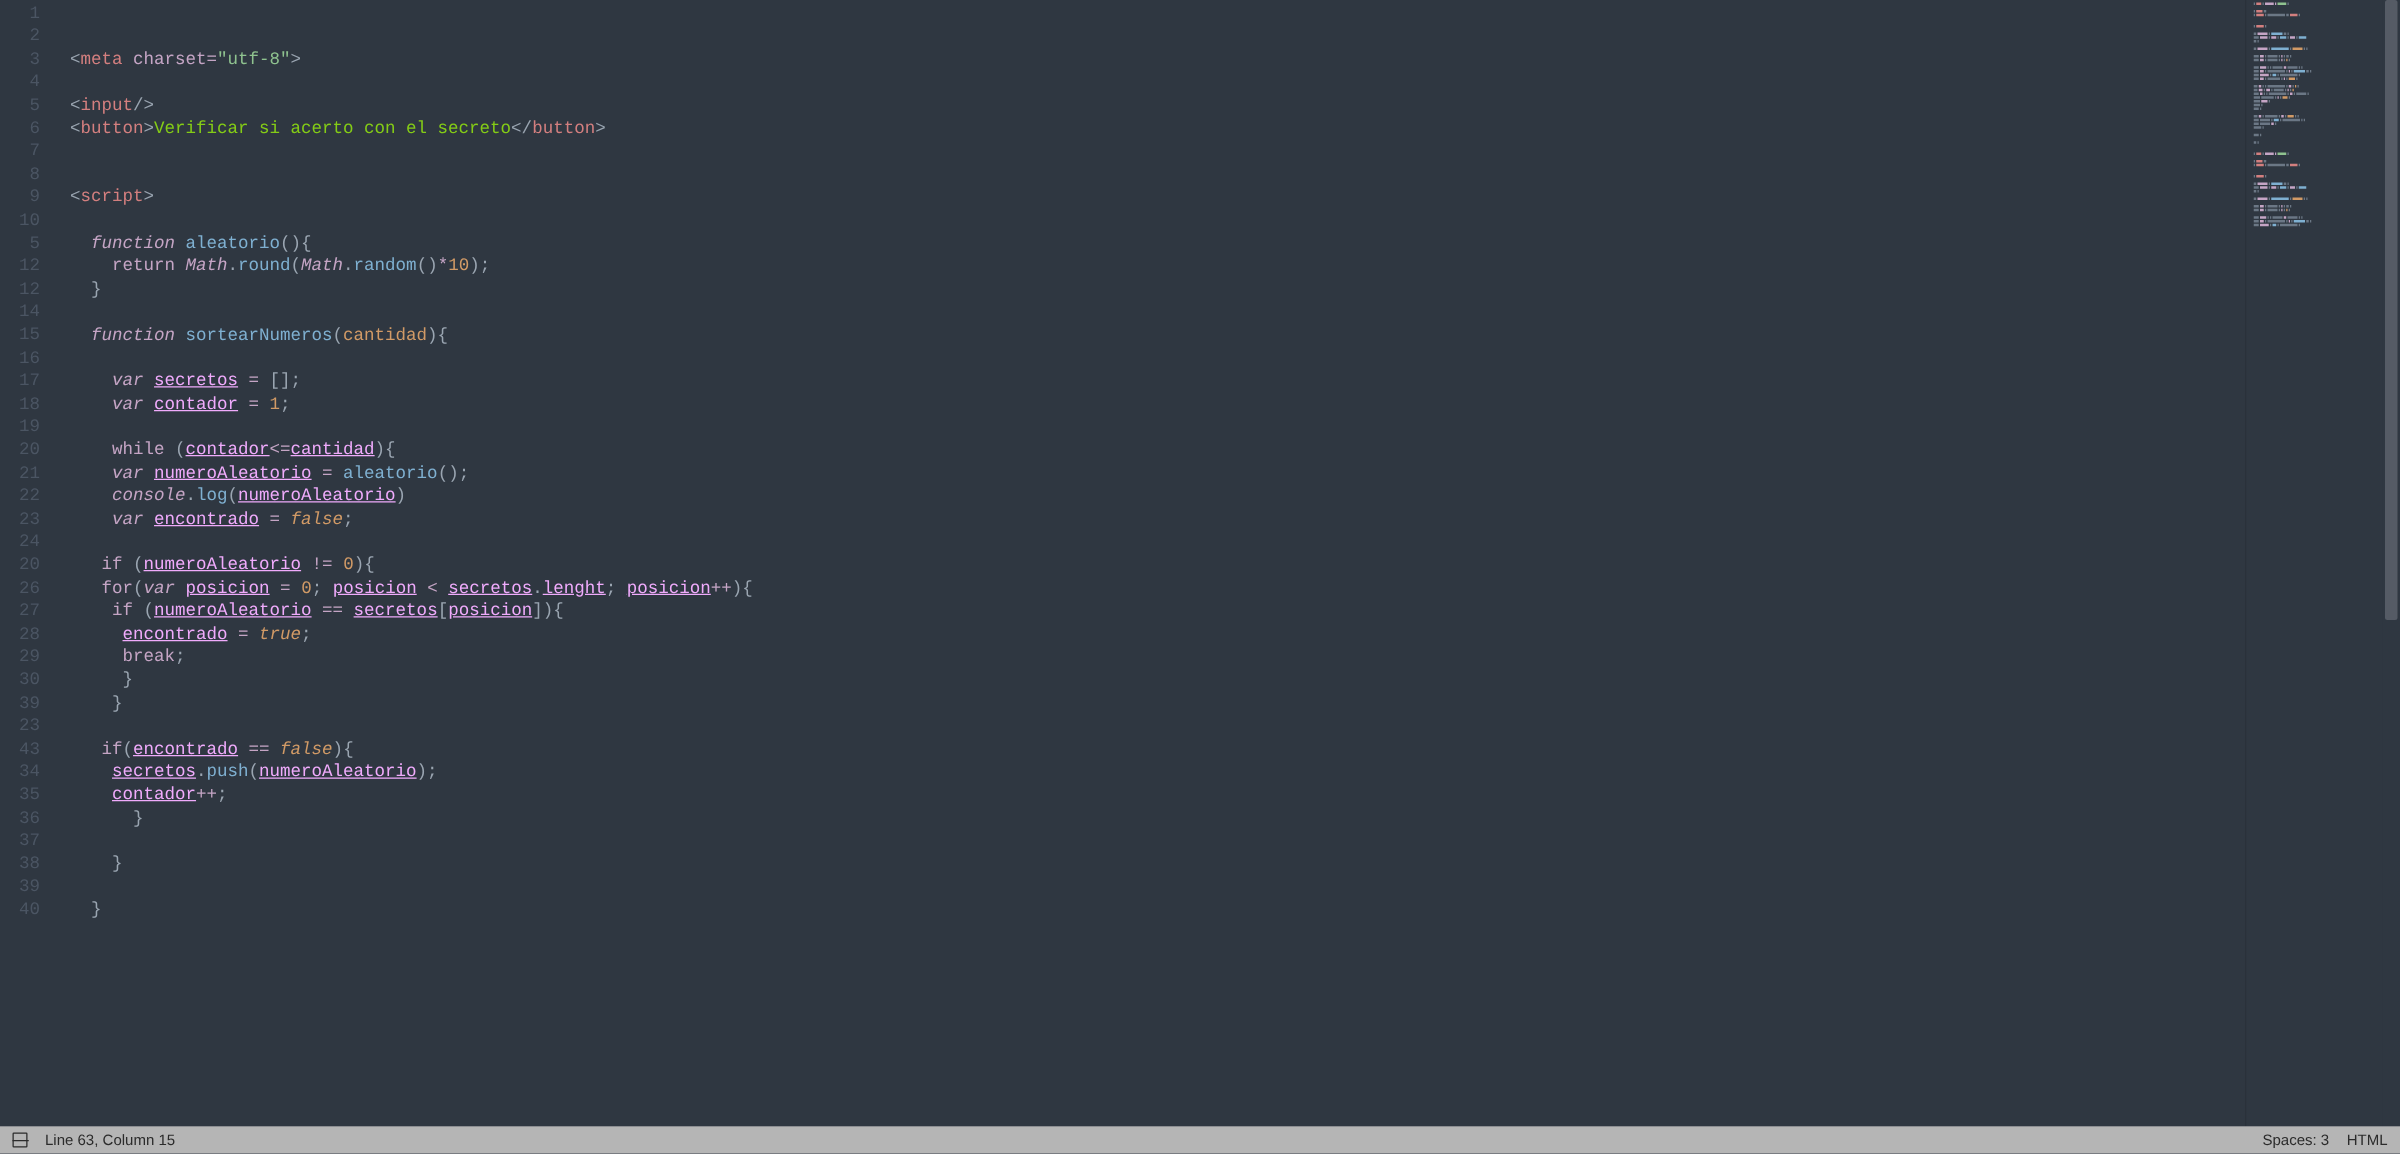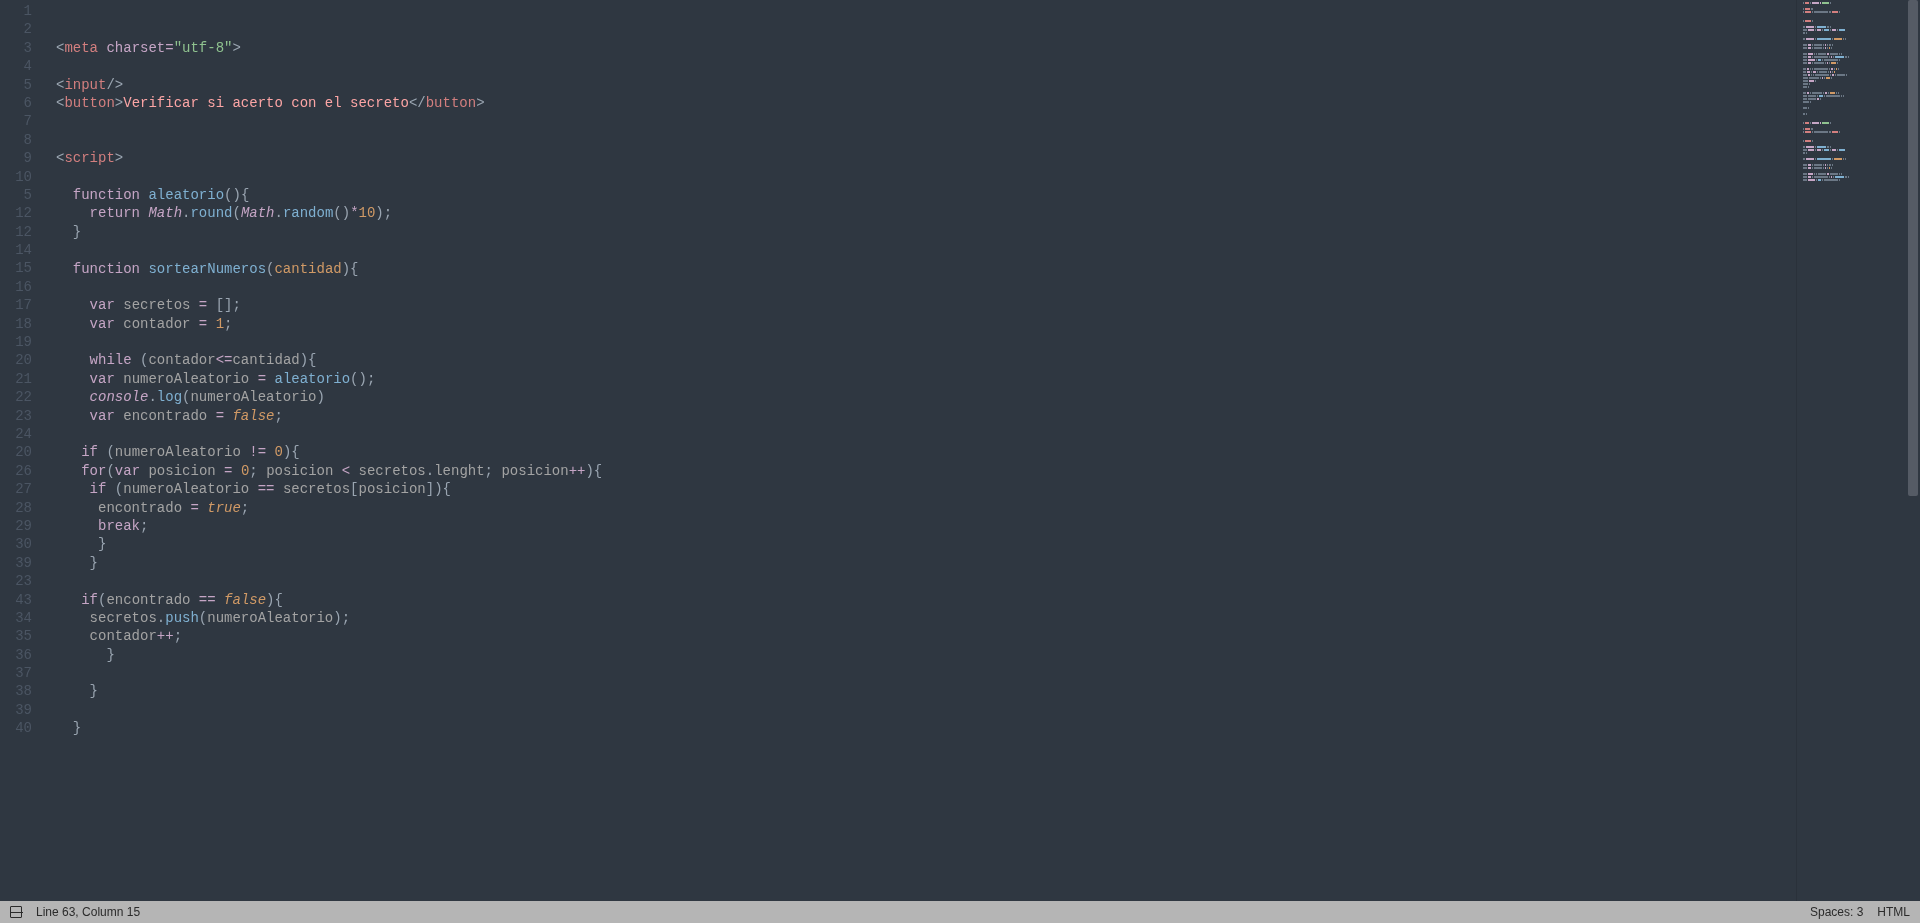--- a/index.html
+++ b/index.html
@@ -38,31 +38,31 @@
     overflow: hidden;
     position: relative;
   }
   .code-line { height: 18.4px; padding-left: 12px; }
   
   .tag-angle { color: #9aa5b1; }
   .tag-name  { color: #d37f7f; }  
   .attr-name { color: #c5a5c5; }  
   .string    { color: #8fc28f; }  
   .punct     { color: #9aa5b1; }
-  .default   { color: #fca5a5; }
-  .kw-storage{ color: #c5a5c5; }   
+  .default   { color: #84cc16; }
+  .kw-storage{ color: #c5a5c5; font-style: italic; }   
   .kw-flow   { color: #c5a5c5; }                        
   .fn-decl   { color: #7fb0d1; }                        
   .fn-call   { color: #7fb0d1; }                        
   .obj       { color: #c5a5c5; font-style: italic; }   
   .num       { color: #d19a66; }                        
   .bool      { color: #d19a66; font-style: italic; }   
   .op        { color: #c5a5c5; }                        
   .param     { color: #d19a66; }                        
-  .ident     { color: #a3a3a3; }
+  .ident     { color: #f0abfc; text-decoration: underline; }
 
   .minimap {
     width: 110px;
     background: #2f3741;
     position: relative;
     border-left: 1px solid rgba(0,0,0,0.1);
   }
   .minimap-inner {
     position: absolute;
     top: 2px;

